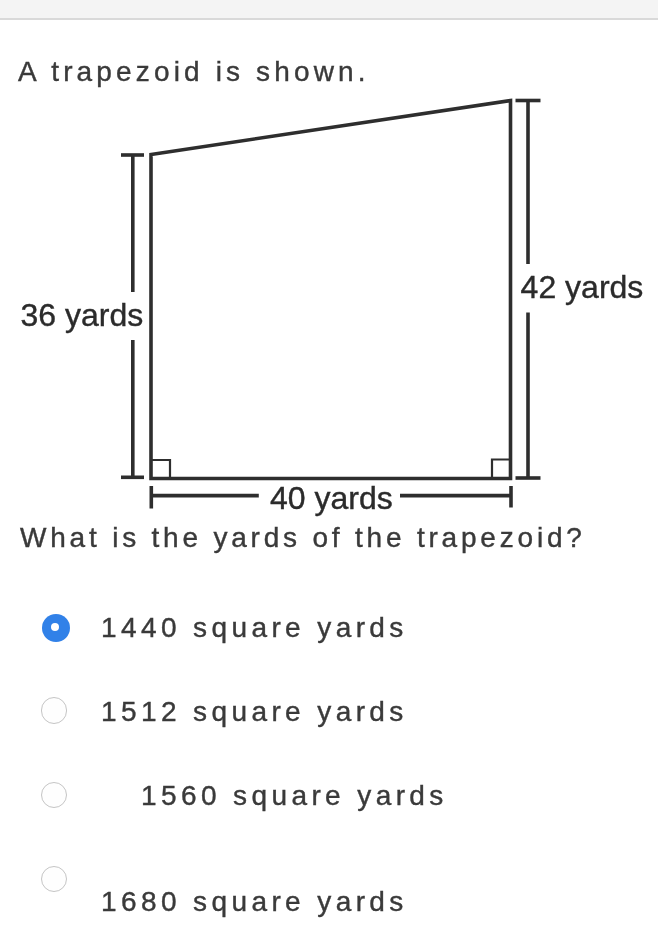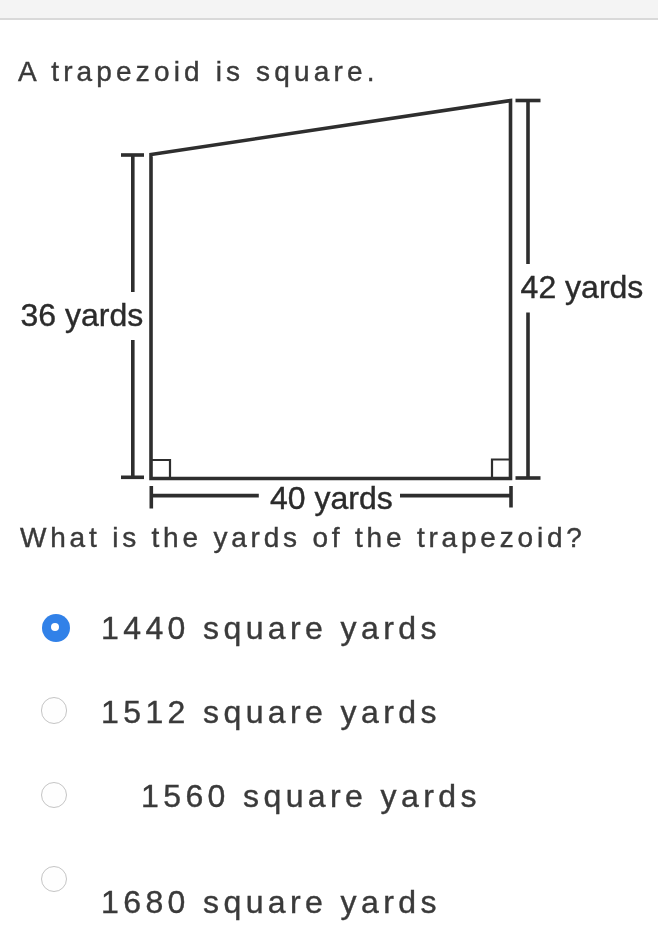--- a/index.html
+++ b/index.html
@@ -1,30 +1,30 @@
 <!DOCTYPE html>
 <html><head>
 <meta charset="utf-8">
 <style>
   html,body{margin:0;padding:0;}
   body{width:658px;height:934px;background:#ffffff;font-family:"Liberation Sans",sans-serif;position:relative;overflow:hidden;}
   .topbar{position:absolute;left:0;top:0;width:658px;height:18px;background:#f4f4f4;border-bottom:2px solid #d9d9d9;}
   .txt{position:absolute;color:#3a3a3a;font-size:28px;line-height:28px;white-space:nowrap;-webkit-text-stroke:0.4px #3a3a3a;}
   #t1{left:18px;top:58px;letter-spacing:4.15px;}
   #t2{left:20px;top:524.3px;letter-spacing:3.8px;}
-  .opt{position:absolute;color:#3a3a3a;font-size:32px;line-height:28px;letter-spacing:4.4px;white-space:nowrap;left:101px;-webkit-text-stroke:0.4px #3a3a3a;}
+  .opt{position:absolute;color:#3a3a3a;font-size:28px;line-height:28px;letter-spacing:4.4px;white-space:nowrap;left:101px;-webkit-text-stroke:0.4px #3a3a3a;}
   .radio{position:absolute;left:41px;width:24.4px;height:24.4px;border:1.8px solid #c5c5c5;border-radius:50%;background:#fefefe;box-sizing:content-box;}
   .radio.sel{width:28px;height:28px;border:none;background:#3181e8;left:41.5px;}
   .radio.sel::after{content:"";position:absolute;left:9.6px;top:8.8px;width:8.4px;height:8.4px;background:#ffffff;border-radius:50%;}
   svg{position:absolute;left:0;top:0;}
 </style>
 </head>
 <body>
 <div class="topbar"></div>
-<div class="txt" id="t1">A trapezoid is square.</div>
+<div class="txt" id="t1">A trapezoid is shown.</div>
 <svg width="658" height="540" viewBox="0 0 658 540">
   <g stroke="#2e2e2e" stroke-width="3.6" fill="none">
 
     <polygon points="151,478.5 151,154.5 510.5,100.5 510.5,478.5"></polygon>
 
     <line x1="121" y1="155" x2="144" y2="155"></line>
     <line x1="121" y1="477.3" x2="144" y2="477.3"></line>
     <line x1="132.8" y1="155" x2="132.8" y2="292"></line>
     <line x1="132.8" y1="340" x2="132.8" y2="477.3"></line>
 

